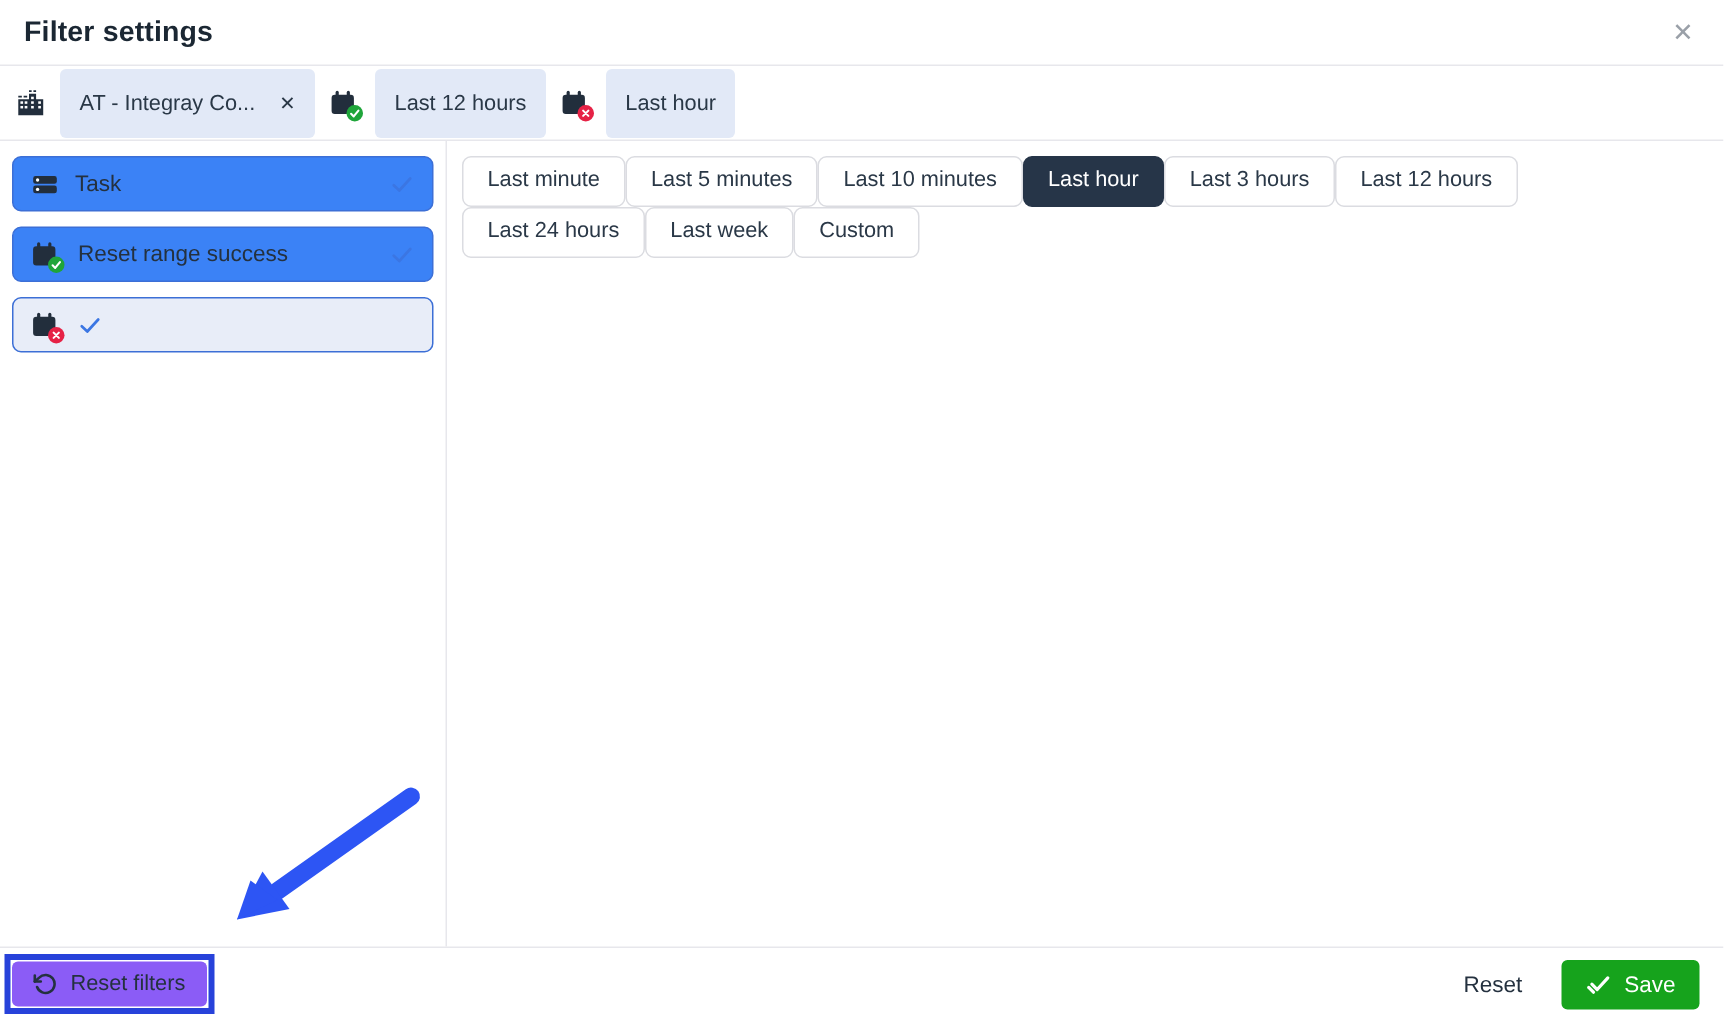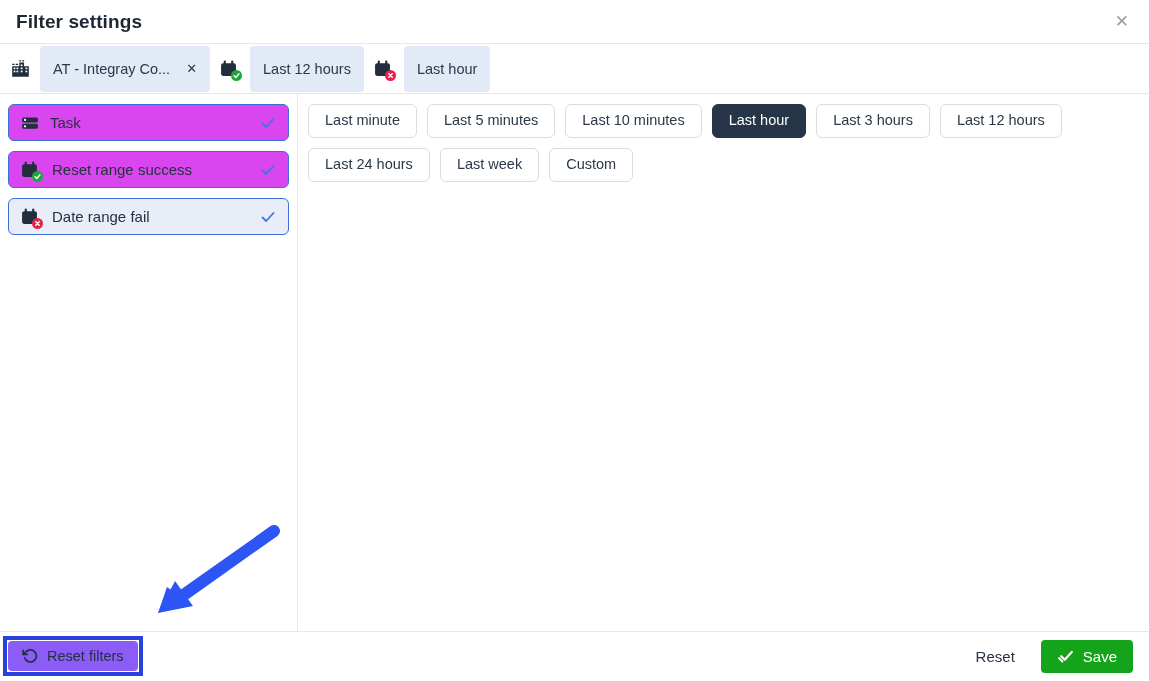--- a/index.html
+++ b/index.html
@@ -33,25 +33,25 @@
 
   
   .chips-row{height:50px;display:flex;align-items:center;gap:9px;padding:0 9px;border-bottom:1px solid var(--border-gray);}
   .chip-icon{width:22px;height:22px;display:flex;align-items:center;justify-content:center;flex:0 0 auto;}
   .chip{display:flex;align-items:center;background:var(--chip-bg);border-radius:4px;height:46px;padding:0 13px;font-size:14.5px;color:#2a3847;}
   .chip .remove-x{margin-left:16px;font-size:13px;font-weight:700;color:#2a3847;cursor:pointer;}
 
   
   .body{display:flex;height:537px;}
   .sidebar{width:298px;flex:0 0 298px;border-right:1px solid var(--border-gray);padding:10px 8px;}
-  .side-item{display:flex;align-items:center;gap:11px;height:37px;border:1px solid var(--accent-blue);border-radius:6px;background:#d946ef;padding:0 12px;margin-bottom:10px;cursor:pointer;}
+  .side-item{display:flex;align-items:center;gap:11px;height:37px;border:1px solid var(--accent-blue);border-radius:6px;background:#3b82f6;padding:0 12px;margin-bottom:10px;cursor:pointer;}
   .side-item.selected{background:var(--selected-item-bg);}
   .side-item .lbl{flex:1;font-size:15px;color:#24313f;}
   .main{flex:1;padding:10px 10px;}
-  .btn-wrap{display:flex;flex-wrap:wrap;gap:10px;max-width:760px;}
+  .btn-wrap{display:flex;flex-wrap:wrap;max-width:760px;}
   .time-btn{border:1px solid var(--btn-border);border-radius:6px;background:#fff;color:#2a3847;font-size:14.5px;padding:8px 16px;font-family:inherit;cursor:pointer;line-height:1.1;}
   .time-btn.selected{background:var(--selected-dark);border-color:var(--selected-dark);color:#fff;}
 
   
   .footer{height:49px;border-top:1px solid var(--border-gray);display:flex;align-items:center;padding:0 16px;position:relative;}
   .reset-highlight{position:absolute;left:3px;top:4px;border:4px solid var(--highlight-blue);padding:1px;}
   .reset-btn{display:flex;align-items:center;gap:9px;background:#8b5cf6;border:none;border-radius:4px;padding:7px 14px;font-size:14.5px;color:#24313f;font-family:inherit;cursor:pointer;}
   .footer-right{margin-left:auto;display:flex;align-items:center;gap:24px;}
   .cancel-btn{background:none;border:none;font-size:15px;color:#24313f;font-family:inherit;cursor:pointer;padding:4px 2px;}
   .save-btn{display:flex;align-items:center;gap:9px;background:var(--save-green);border:none;border-radius:4px;color:#fff;font-size:15px;padding:8px 16px;font-family:inherit;cursor:pointer;}
@@ -189,21 +189,20 @@
               <rect x="3.5" y="0.5" width="2" height="4" rx="1" fill="#222e3c"></rect>
               <rect x="10.5" y="0.5" width="2" height="4" rx="1" fill="#222e3c"></rect>
             </svg>
           <span class="badge fail">
               <svg width="7" height="7" viewBox="0 0 10 10">
                 <path d="M2.5 2.5 L7.5 7.5 M7.5 2.5 L2.5 7.5" stroke="#fff" stroke-width="2" stroke-linecap="round"></path>
               </svg>
             </span>
         </span>
       </span>
-      <span class="lbl">Date range fail</span>
       <span class="icon">
         <svg width="16" height="16" viewBox="0 0 16 16">
             <polyline points="2.5,8.5 6.2,12 13.5,4" fill="none" stroke="#3b76e3" stroke-width="1.8" stroke-linecap="round" stroke-linejoin="round"></polyline>
           </svg>
       </span>
     </div>
   </div>
 
   <div class="main">
     <div class="btn-wrap">

